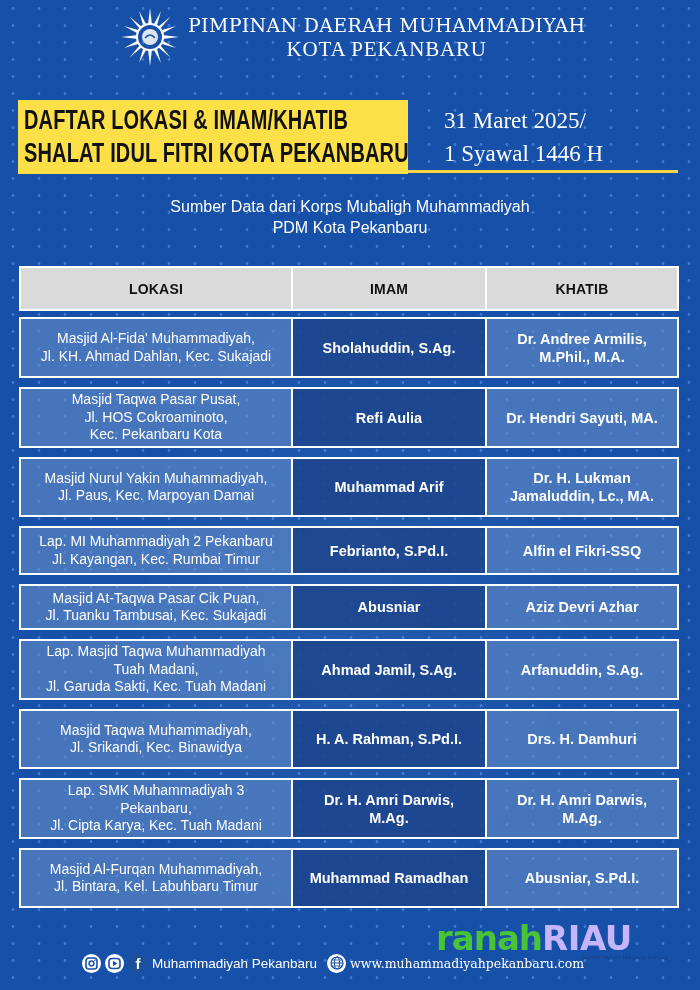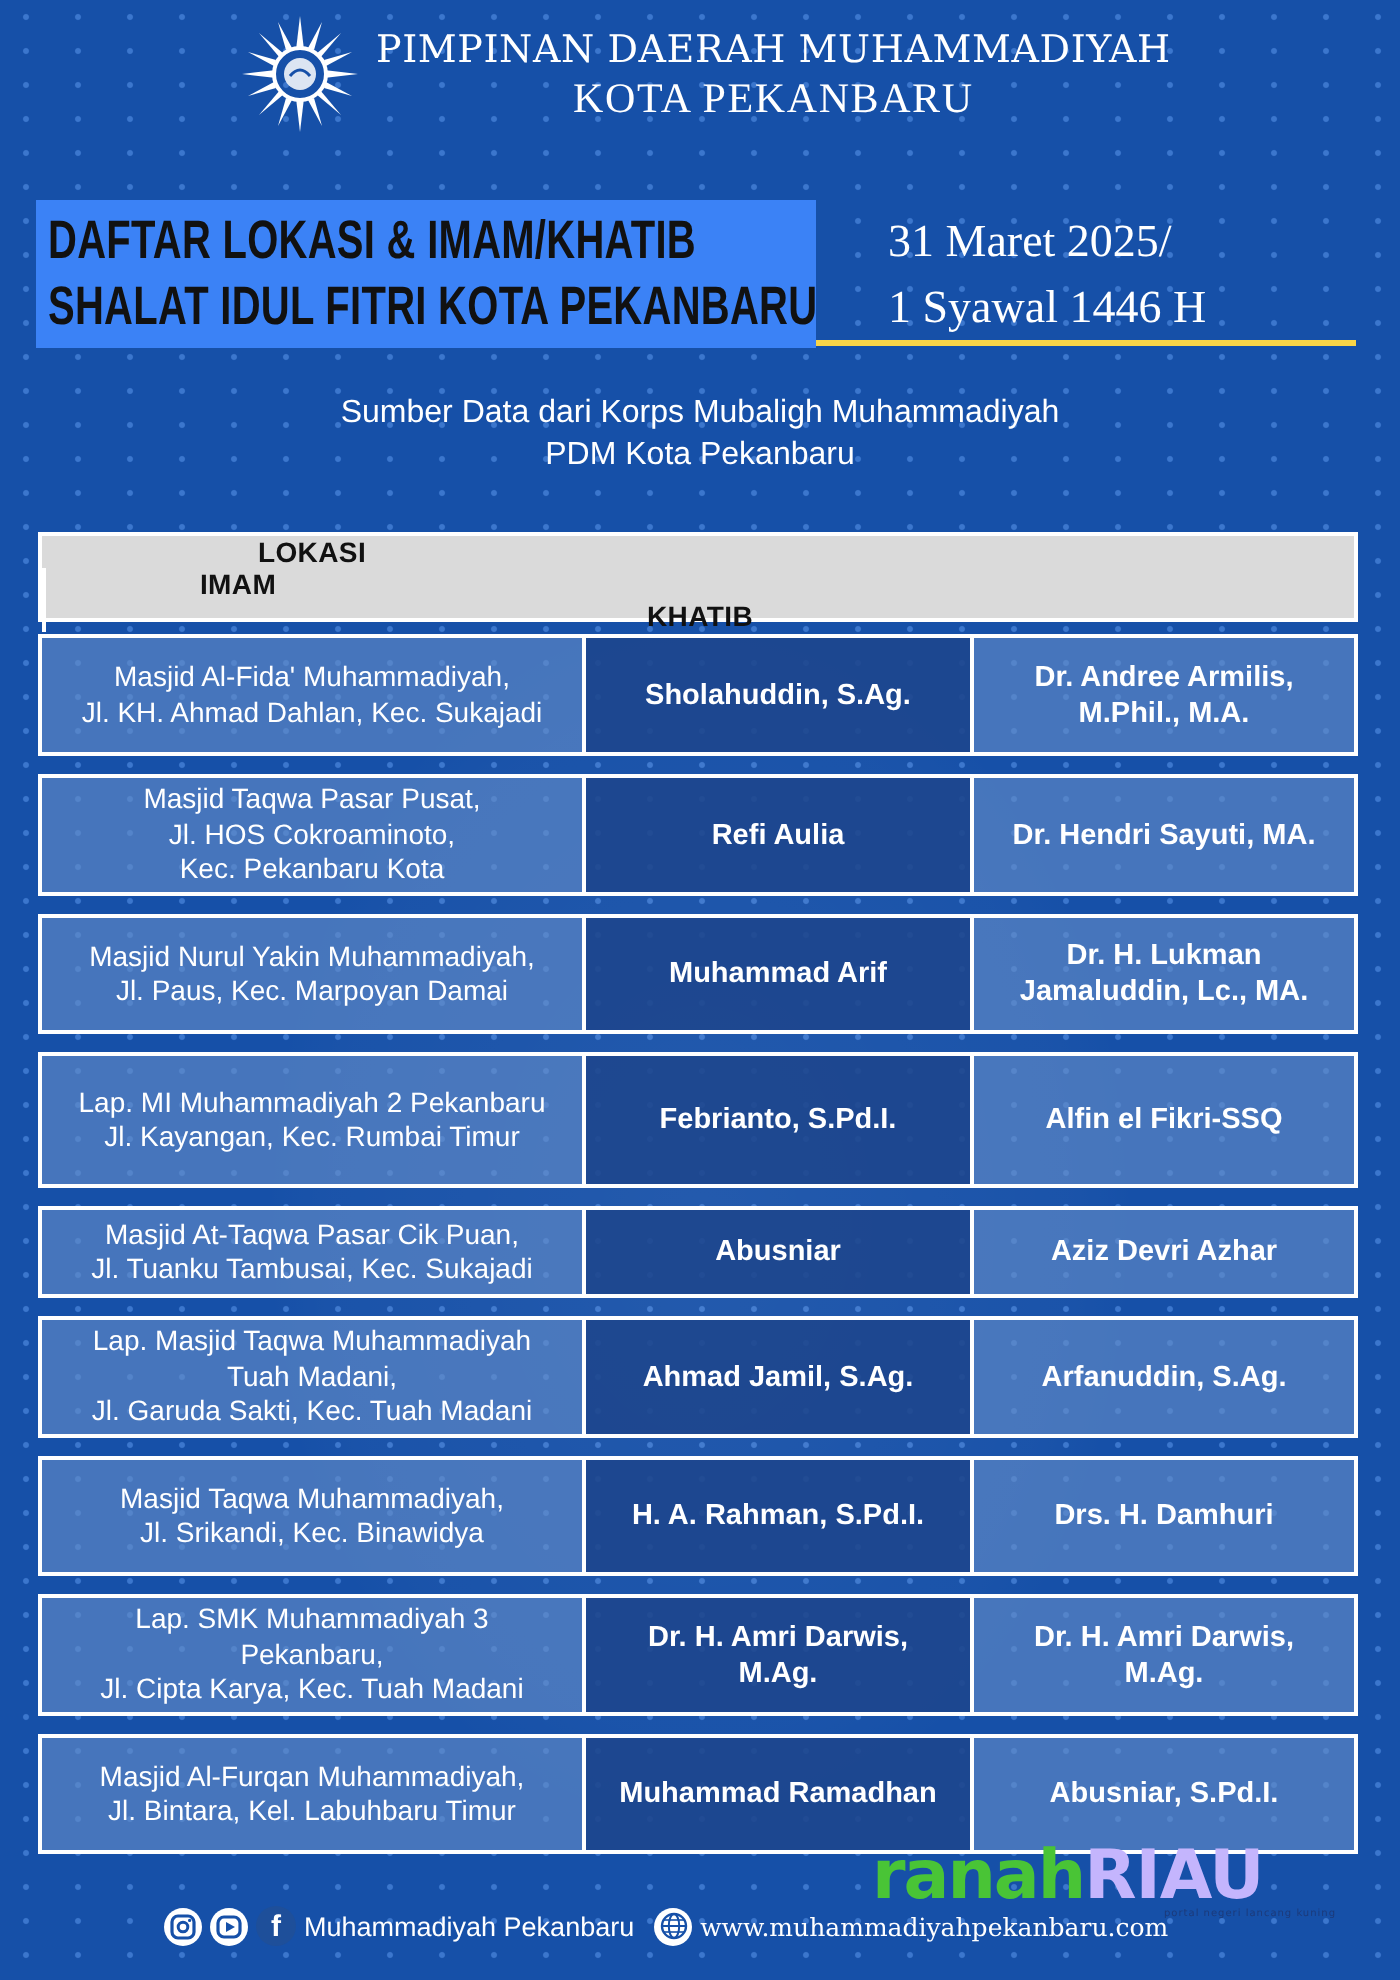--- a/index.html
+++ b/index.html
@@ -36,21 +36,21 @@
     font-family: "DejaVu Serif", "Liberation Serif", serif;
     font-size: 19px; letter-spacing: 0.3px; line-height: 24px; color: #fff;
   }
   .org-line2 {
     font-family: "Liberation Serif", "DejaVu Serif", serif;
     font-size: 21px; letter-spacing: 0.8px; line-height: 24px; color: #fff;
   }
   
   .title-box {
     position: absolute; left: 18px; top: 100px; width: 390px; height: 74px;
-    background: #3b82f6;
+    background: #fde047;
     padding: 4px 0 0 6px;
   }
   .title-line {
     font-family: "Liberation Sans", sans-serif; font-weight: bold;
     font-size: 27px; line-height: 33px; color: #111;
     transform: scaleX(0.74); transform-origin: left center;
     white-space: nowrap; letter-spacing: 0.2px;
   }
   .title-underline {
     position: absolute; left: 408px; top: 170px; width: 270px; height: 3px; background: #f9d548;
@@ -66,21 +66,21 @@
     position: absolute; left: 0; width: 700px; top: 196px; text-align: center;
     font-family: "Liberation Sans", sans-serif;
     font-size: 16px; line-height: 21px; color: #ffffff;
   }
   
   .table {
     position: absolute; left: 19px; top: 266px; width: 660px;
   }
   .thead {
     display: flex; height: 45px; border: 2px solid #ffffff;
-    background: #dadada; margin-bottom: 6px; flex-direction: column;
+    background: #dadada; margin-bottom: 6px;
   }
   .th {
     display: flex; align-items: center; justify-content: center;
     font-family: "Liberation Sans", sans-serif; font-weight: bold;
     font-size: 14px; color: #111; letter-spacing: 0.2px;
   }
   .th + .th { border-left: 2px solid #ffffff; }
   .c1 { width: 270px; } .c2 { width: 194px; } .c3 { flex: 1; }
   .row {
     display: flex; border: 2px solid #ffffff;
@@ -217,21 +217,21 @@
 Jl. Paus, Kec. Marpoyan Damai</span>
       </div>
     <div class="cell imam c2">
         <span>Muhammad Arif</span>
       </div>
     <div class="cell khatib c3">
         <span>Dr. H. Lukman
 Jamaluddin, Lc., MA.</span>
       </div>
   </div>
-  <div class="row" style="height:68px">
+  <div class="row" style="height:49px">
     <div class="cell loc c1">
         <span>Lap. MI Muhammadiyah 2 Pekanbaru
 Jl. Kayangan, Kec. Rumbai Timur</span>
       </div>
     <div class="cell imam c2">
         <span>Febrianto, S.Pd.I.</span>
       </div>
     <div class="cell khatib c3">
         <span>Alfin el Fikri-SSQ</span>
       </div>

